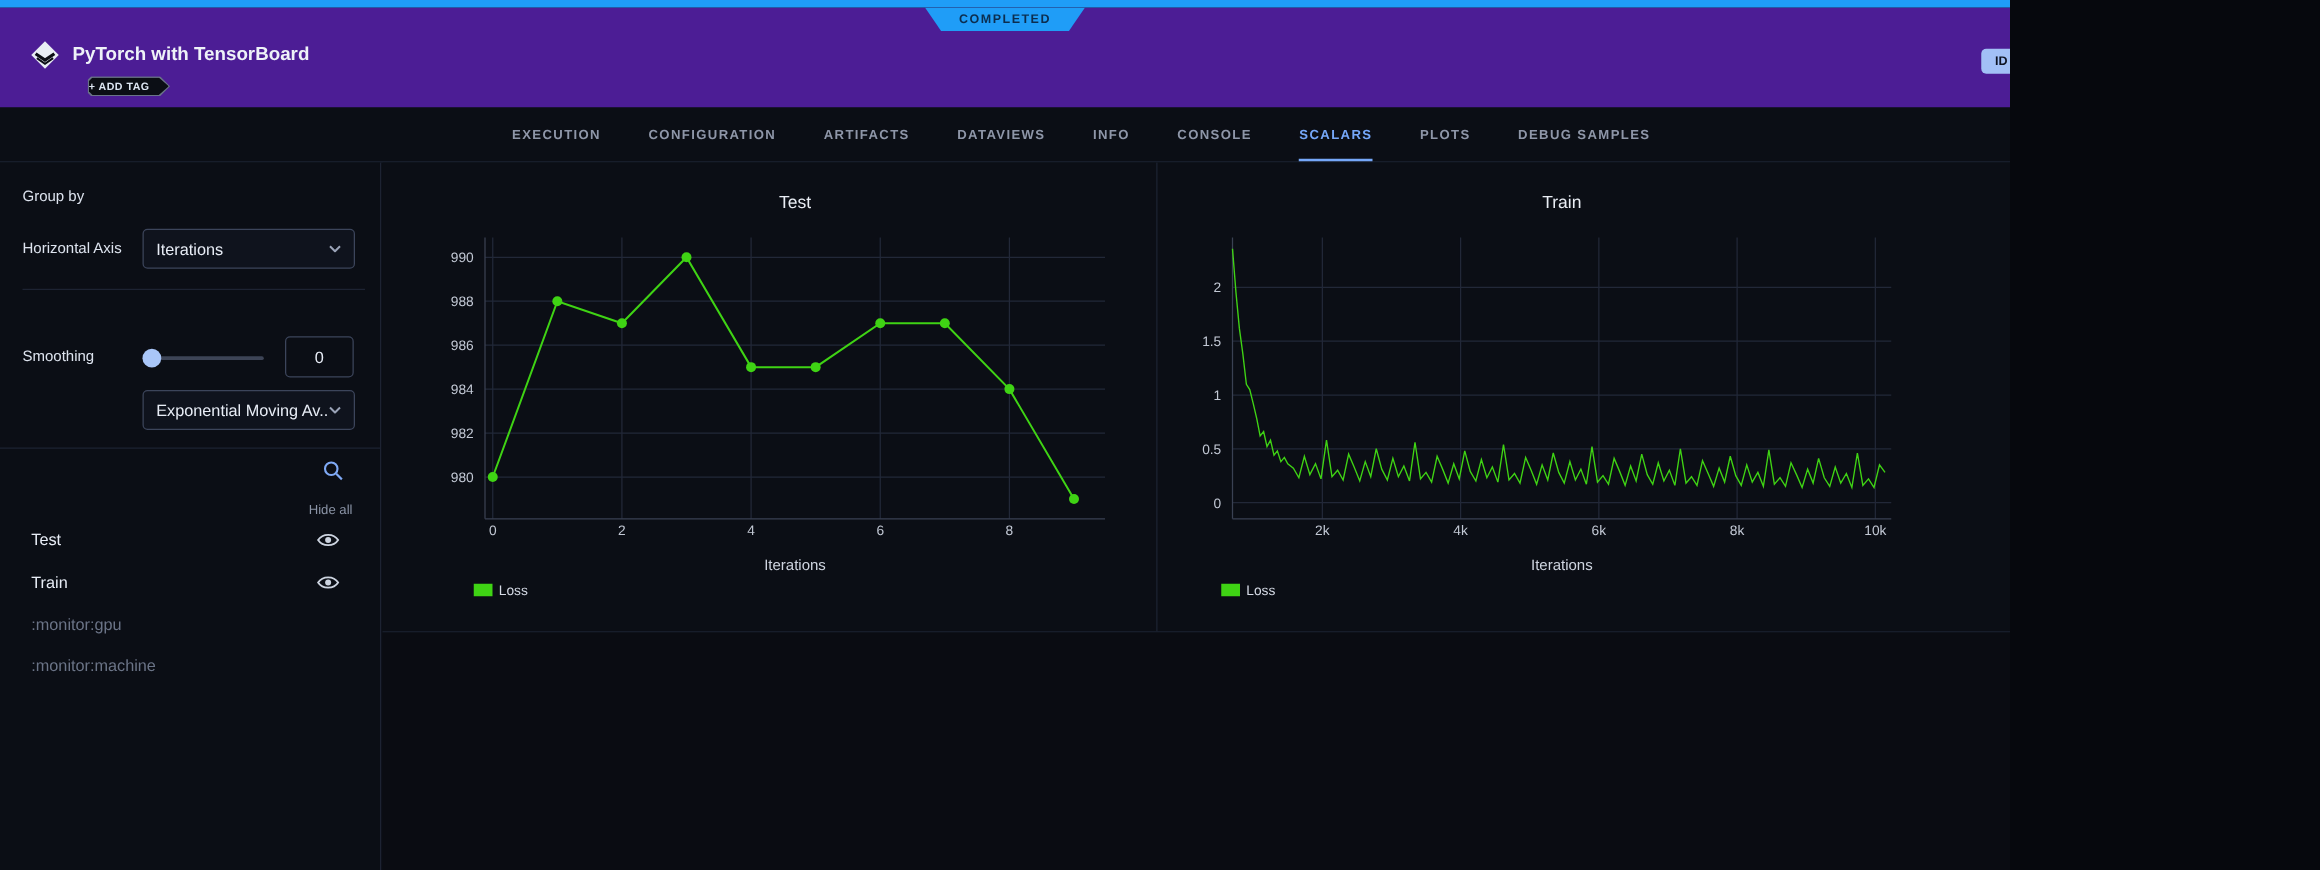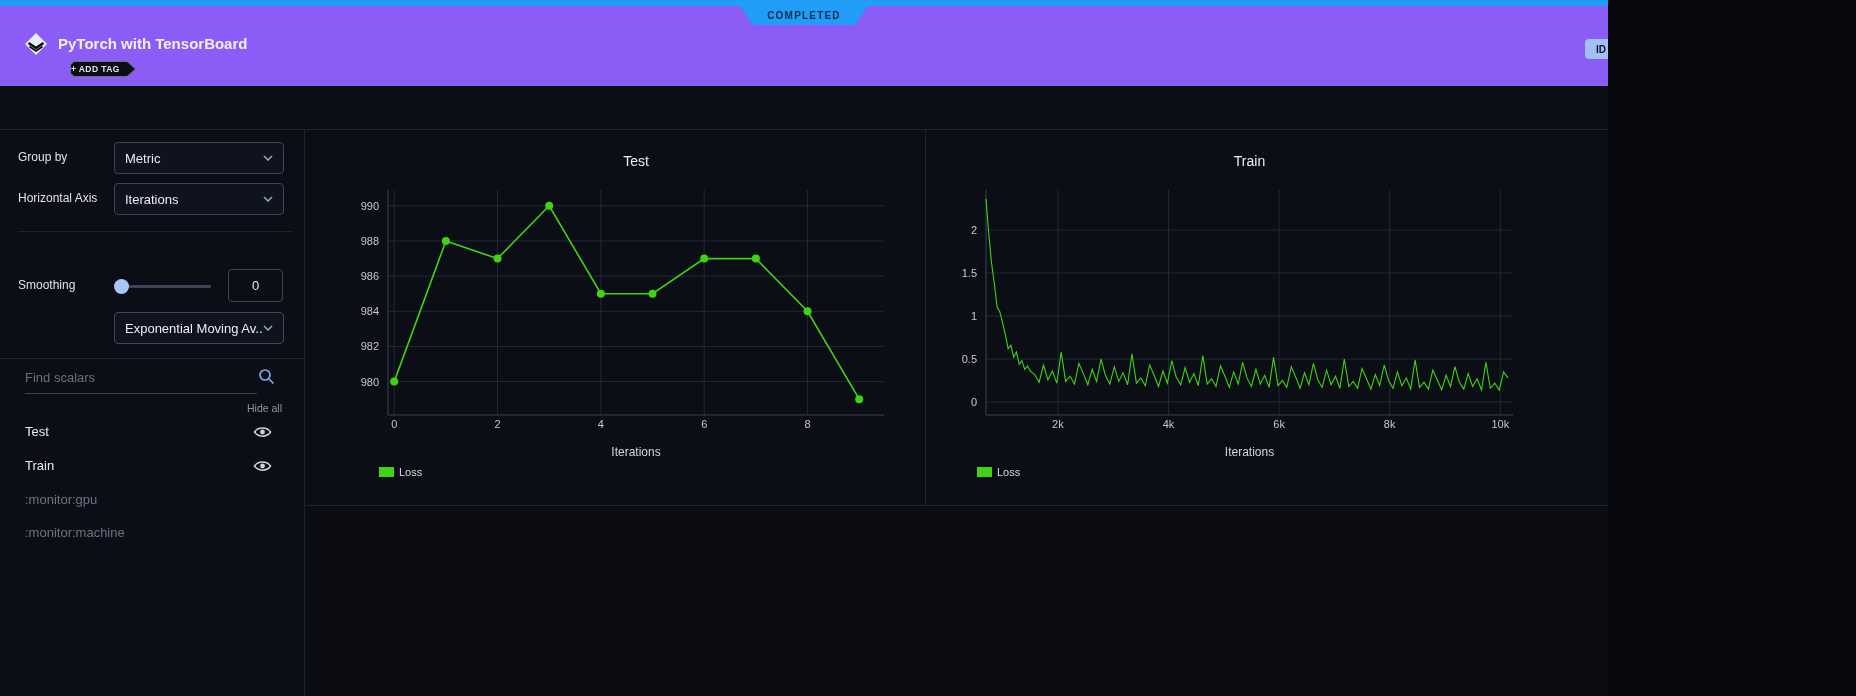--- a/index.html
+++ b/index.html
@@ -11,21 +11,21 @@
   
   .top-strip { position:absolute; left:0; top:0; width:100%; height:6px; background:#1f9df7; z-index:5; }
   .ribbon {
     position:absolute; top:6px; left:50%; transform:translateX(-50%);
     width:128px; height:19px; background:#1f9df7; z-index:5;
     clip-path:polygon(0 0,100% 0,calc(100% - 13px) 100%,13px 100%);
     display:flex; align-items:center; justify-content:center;
   }
   .ribbon span { font-size:10px; font-weight:700; letter-spacing:1.2px; color:#0c2d4e; }
   
-  header { position:absolute; left:0; top:6px; width:100%; height:80px; background:#8b5cf6; }
+  header { position:absolute; left:0; top:6px; width:100%; height:80px; background:#4c1d95; }
   .logo { position:absolute; left:24px; top:26px; width:24px; height:24px; }
   .exp-title { position:absolute; left:58px; top:29px; font-size:15px; font-weight:700; color:#eef2f8; }
   .addtag { position:absolute; left:70px; top:55px; width:66px; height:16px; }
   .addtag .tag-bg { position:absolute; inset:0; background:#6a7488; clip-path:polygon(0 3px,3px 0,calc(100% - 8px) 0,100% 50%,calc(100% - 8px) 100%,3px 100%,0 calc(100% - 3px)); }
   .addtag .tag-in { position:absolute; inset:1px; background:#0b0e15; clip-path:polygon(0 3px,3px 0,calc(100% - 8px) 0,100% 50%,calc(100% - 8px) 100%,3px 100%,0 calc(100% - 3px)); display:flex; align-items:center; justify-content:flex-start; }
   .addtag .tag-in span { font-size:8.5px; font-weight:700; letter-spacing:.4px; color:#dde6f3; padding-right:4px; }
   .id-chip { position:absolute; left:1585px; top:33px; height:20px; display:flex; cursor:pointer; }
   .id-chip .id-l { background:#a2c0f6; color:#0d1322; font-size:10px; font-weight:700; padding:0 11px; border-radius:4px 0 0 4px; display:flex; align-items:center; }
   .id-chip .id-v { background:#242a38; color:#c6cedd; font-size:11px; padding:0 9px; border-radius:0 4px 4px 0; display:flex; align-items:center; }
   .hicon { position:absolute; top:32px; width:22px; height:22px; cursor:pointer; }
@@ -107,42 +107,47 @@
       <rect x="15.5" y="8.5" width="2" height="6.5" fill="#9dbef7"></rect>
     </svg>
     <svg class="hicon" style="left:1786px" viewBox="0 0 22 22">
       <rect x="3" y="5.5" width="16" height="2.1" rx="1" fill="#b9c0cc"></rect>
       <rect x="3" y="10" width="16" height="2.1" rx="1" fill="#b9c0cc"></rect>
       <rect x="3" y="14.5" width="16" height="2.1" rx="1" fill="#b9c0cc"></rect>
     </svg>
   </header>
 
   <nav class="tabbar">
+    <div class="tabs">
+      <div class="tab">EXECUTION</div>
+      <div class="tab">CONFIGURATION</div>
+      <div class="tab">ARTIFACTS</div>
+      <div class="tab">DATAVIEWS</div>
+      <div class="tab">INFO</div>
+      <div class="tab">CONSOLE</div>
+      <div class="tab active">SCALARS</div>
+      <div class="tab">PLOTS</div>
+      <div class="tab">DEBUG SAMPLES</div>
+    </div>
     <svg class="ticon" style="left:1757px" viewBox="0 0 20 20">
       <rect x="2" y="3" width="15" height="14" rx="1.5" fill="#cfe0fb"></rect>
       <rect x="15.5" y="3" width="1.8" height="14" fill="#d9b64d"></rect>
       <rect x="4.5" y="6" width="9.5" height="1.7" fill="#20263a"></rect>
       <rect x="4.5" y="9.2" width="9.5" height="1.7" fill="#20263a"></rect>
       <rect x="4.5" y="12.4" width="9.5" height="1.7" fill="#20263a"></rect>
     </svg>
     <svg class="ticon" style="left:1802px" viewBox="0 0 20 20">
       <path d="M16.5 10 a6.5 6.5 0 1 1 -2.2 -4.9" fill="none" stroke="#a9b6cc" stroke-width="1.7"></path>
       <path d="M14.5 1.5 L14.9 5.6 L10.9 4.6 Z" fill="#a9b6cc"></path>
       <path d="M8.2 6.8 L13.4 10 L8.2 13.2 Z" fill="#3fd314"></path>
     </svg>
   </nav>
 
   <aside class="sidebar">
     <div class="side-label" style="top:20px">Group by</div>
-    <div class="dropdown" style="top:12px">
-      <span>Metric</span>
-      <svg width="10" height="6" viewBox="0 0 10 6">
-          <polyline points="1,1 5,5 9,1" fill="none" stroke="#9aa3b7" stroke-width="1.6"></polyline>
-        </svg>
-    </div>
 
     <div class="side-label" style="top:61px">Horizontal Axis</div>
     <div class="dropdown" style="top:53px">
       <span>Iterations</span>
       <svg width="10" height="6" viewBox="0 0 10 6">
           <polyline points="1,1 5,5 9,1" fill="none" stroke="#9aa3b7" stroke-width="1.6"></polyline>
         </svg>
     </div>
 
     <div class="divider" style="left:18px; right:12px; top:101px"></div>
@@ -154,21 +159,20 @@
     <input class="smooth-box" value="0" style="">
     <div class="dropdown" style="top:182px">
       <span>Exponential Moving Av...</span>
       <svg width="10" height="6" viewBox="0 0 10 6">
           <polyline points="1,1 5,5 9,1" fill="none" stroke="#9aa3b7" stroke-width="1.6"></polyline>
         </svg>
     </div>
 
     <div class="divider" style="left:0; right:0; top:228px"></div>
 
-    <input class="search-input" placeholder="Find scalars" style="">
     <svg style="position:absolute; left:258px; top:238px" width="17" height="17" viewBox="0 0 17 17">
       <circle cx="7" cy="7" r="5" fill="none" stroke="#7fa9f5" stroke-width="1.7"></circle>
       <line x1="11" y1="11" x2="15.5" y2="15.5" stroke="#7fa9f5" stroke-width="1.7"></line>
     </svg>
     <div class="hide-all">Hide all</div>
 
     <div class="metric-row" style="top:291px">
       <span class="m-label">Test</span>
       <svg class="eye" viewBox="0 0 19 14">
         <path d="M1.5 7 C5 1.5 14 1.5 17.5 7 C14 12.5 5 12.5 1.5 7 Z" fill="none" stroke="#ccd3df" stroke-width="1.5"></path>

